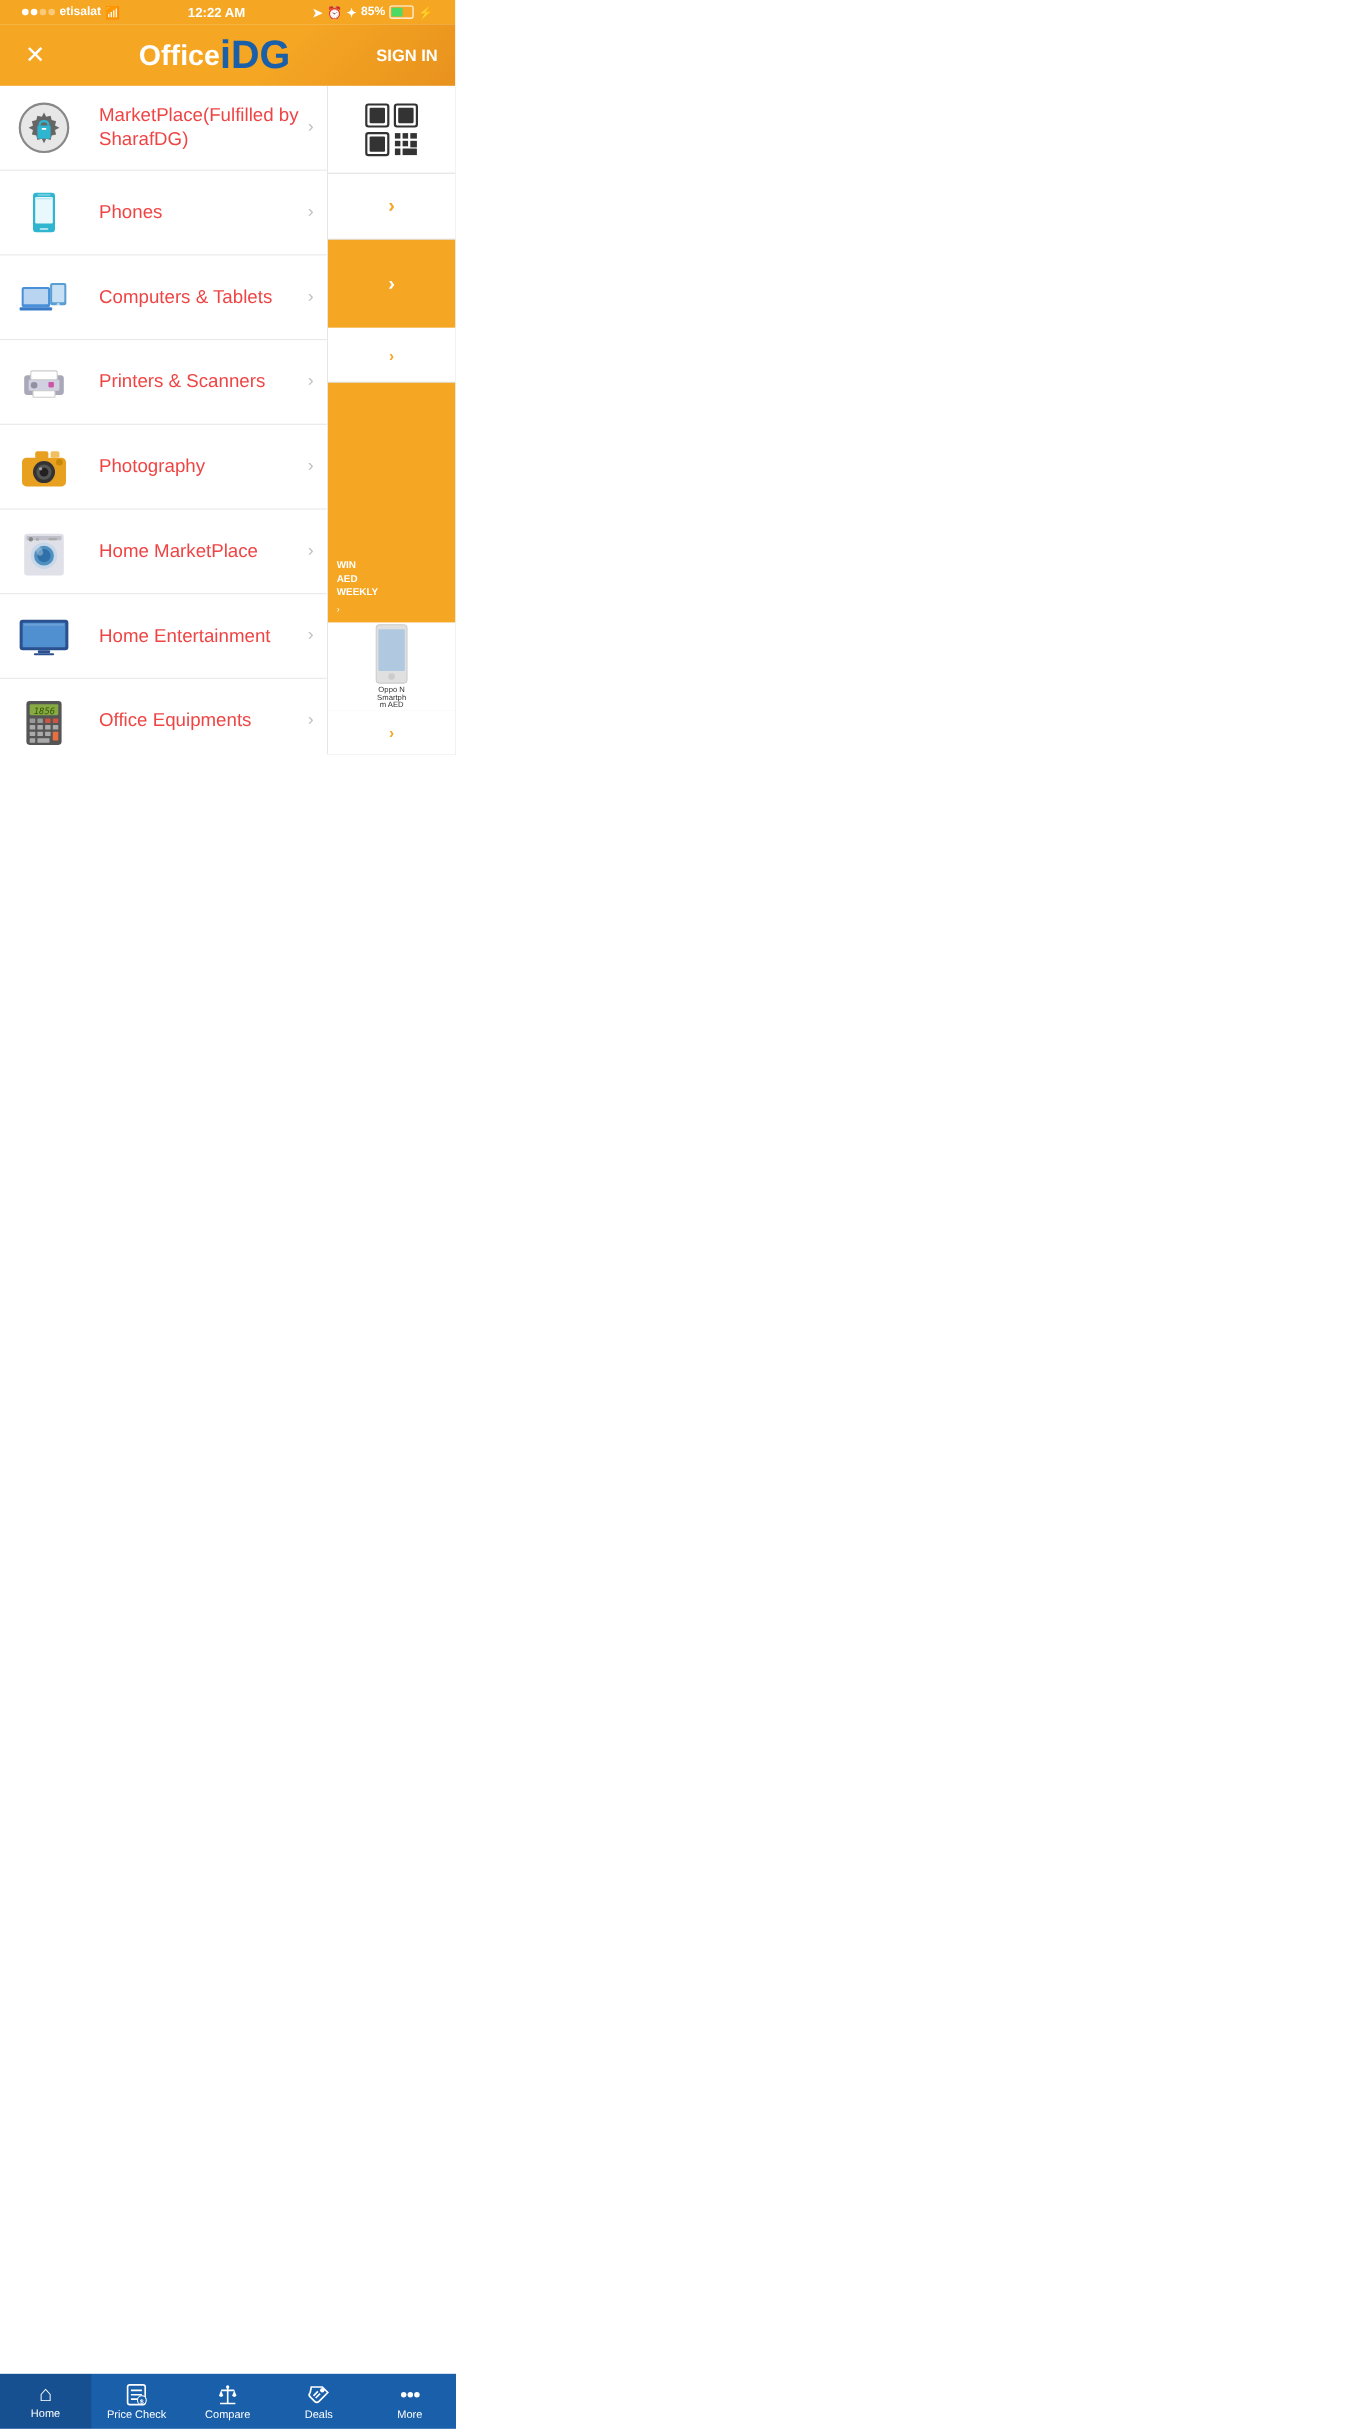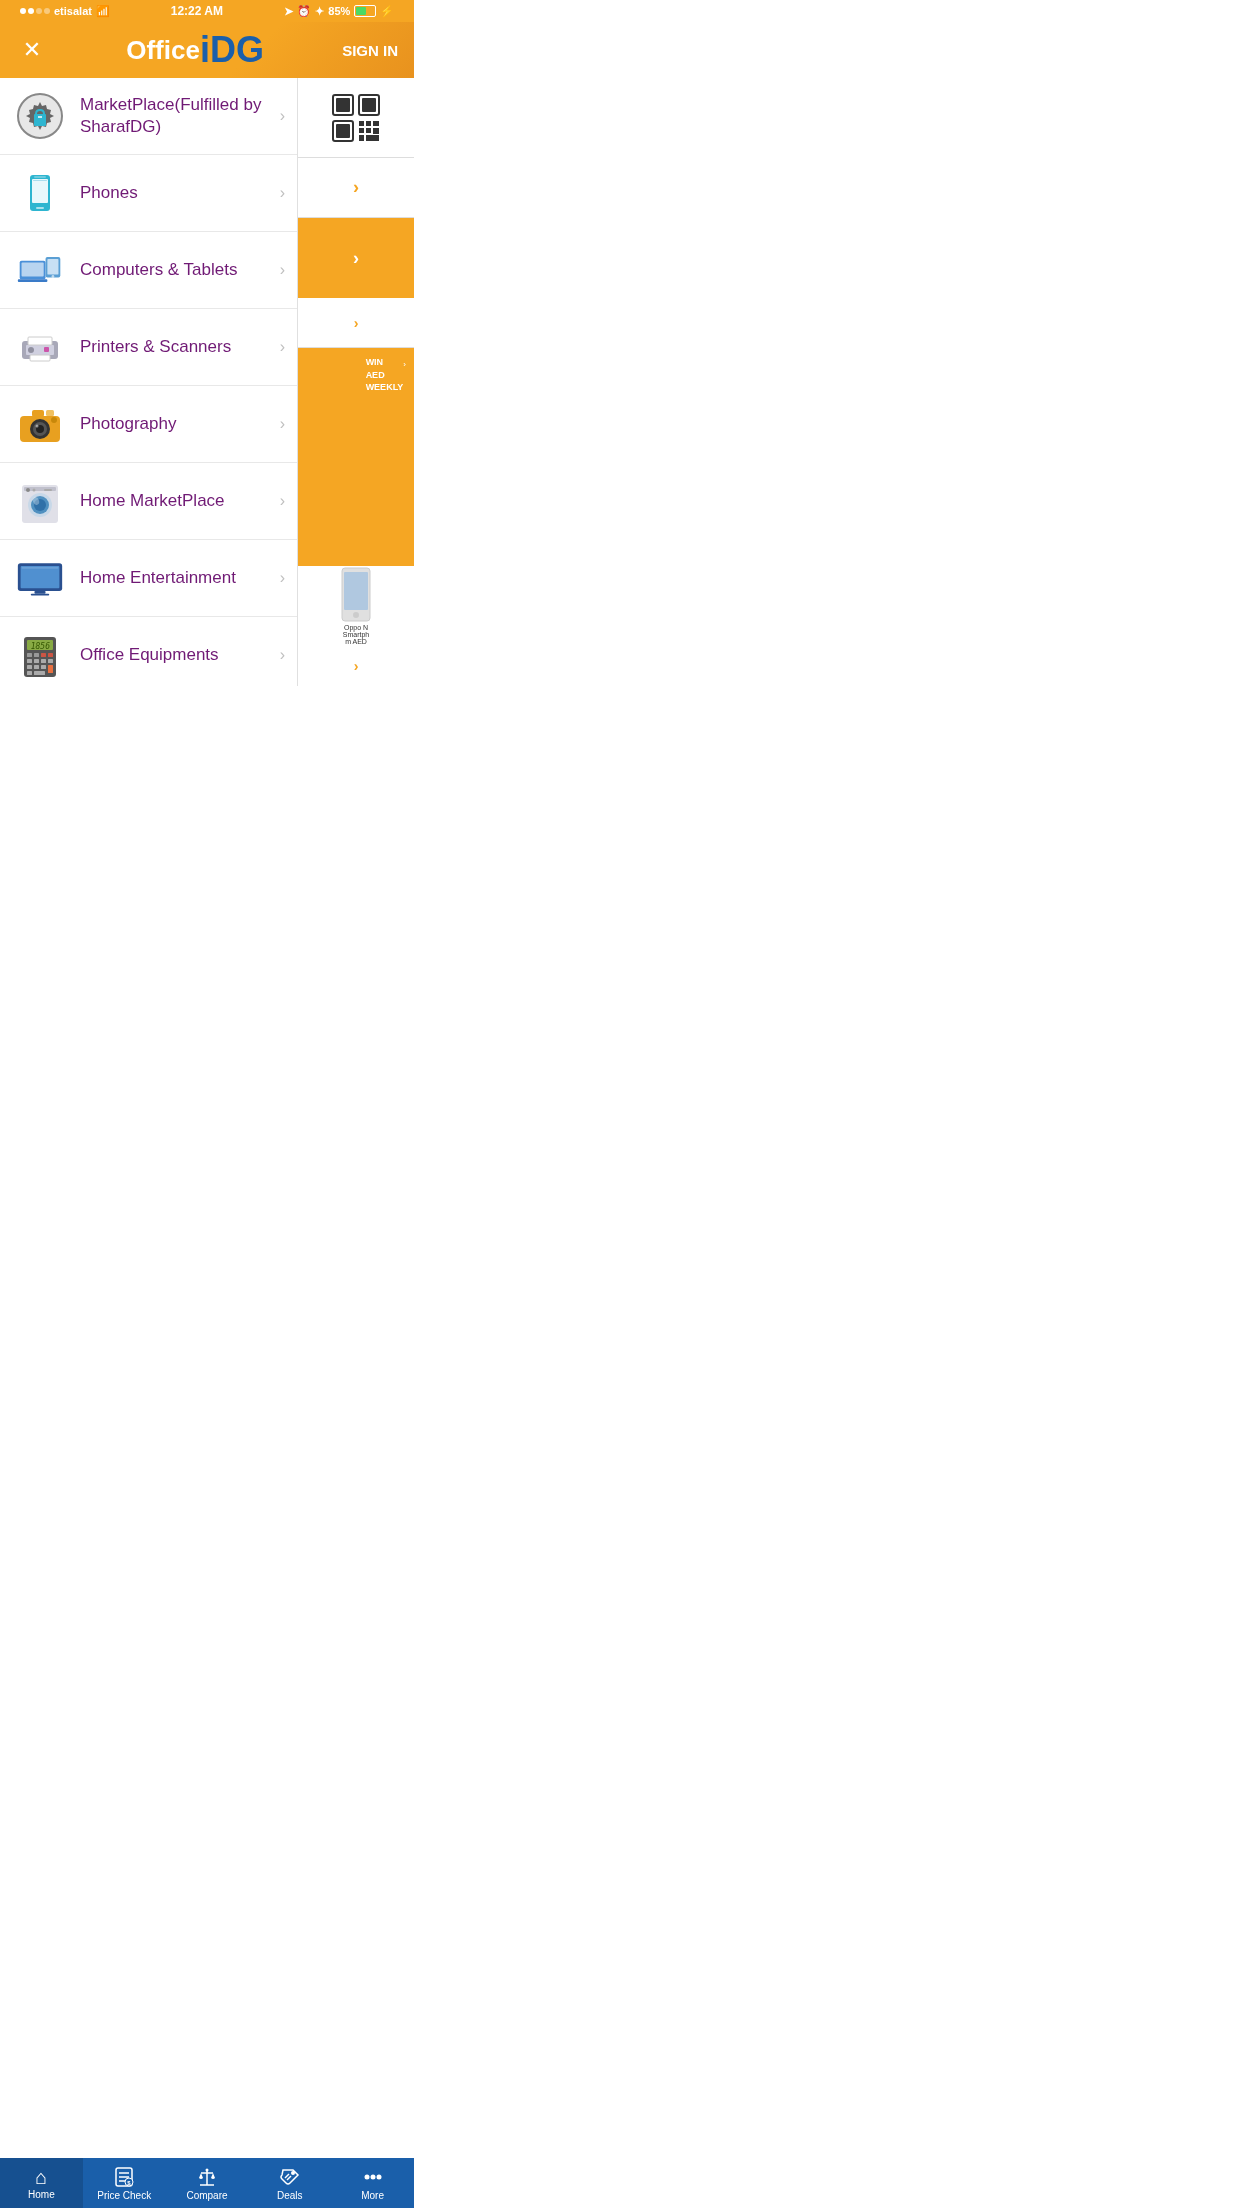--- a/index.html
+++ b/index.html
@@ -106,23 +106,24 @@
     }
     .menu-icon-wrap svg,
     .menu-icon-wrap .icon-emoji {
       width: 48px; height: 48px;
       font-size: 38px;
       text-align: center;
     }
     .menu-label {
       flex: 1;
       font-size: 17px;
-      color: #701a75;
+      color: #ef4444;
       font-weight: 400;
       line-height: 1.3;
+      margin-left: 10px;
     }
     .chevron {
       color: #c0c0c0;
       font-size: 16px;
       margin-left: 4px;
     }
 
     
     .right-panel {
       width: 28%;
@@ -159,21 +160,21 @@
     .white-block-mid {
       background: white;
       height: 50px;
       border-bottom: 1px solid #ddd;
       display: flex; align-items: center; justify-content: center;
     }
     .yellow-block-2 {
       background: #f5a623;
       flex: 1;
       min-height: 120px;
-      display: flex; flex-direction: row; align-items: flex-start; justify-content: flex-end;
+      display: flex; flex-direction: column; align-items: flex-start; justify-content: flex-end;
       padding: 8px;
       overflow: hidden;
     }
     .yellow-block-text {
       color: white; font-size: 9px; font-weight: 600; line-height: 1.4;
     }
     .white-block-bottom {
       background: white;
       height: 80px;
       display: flex; align-items: center; justify-content: center;

